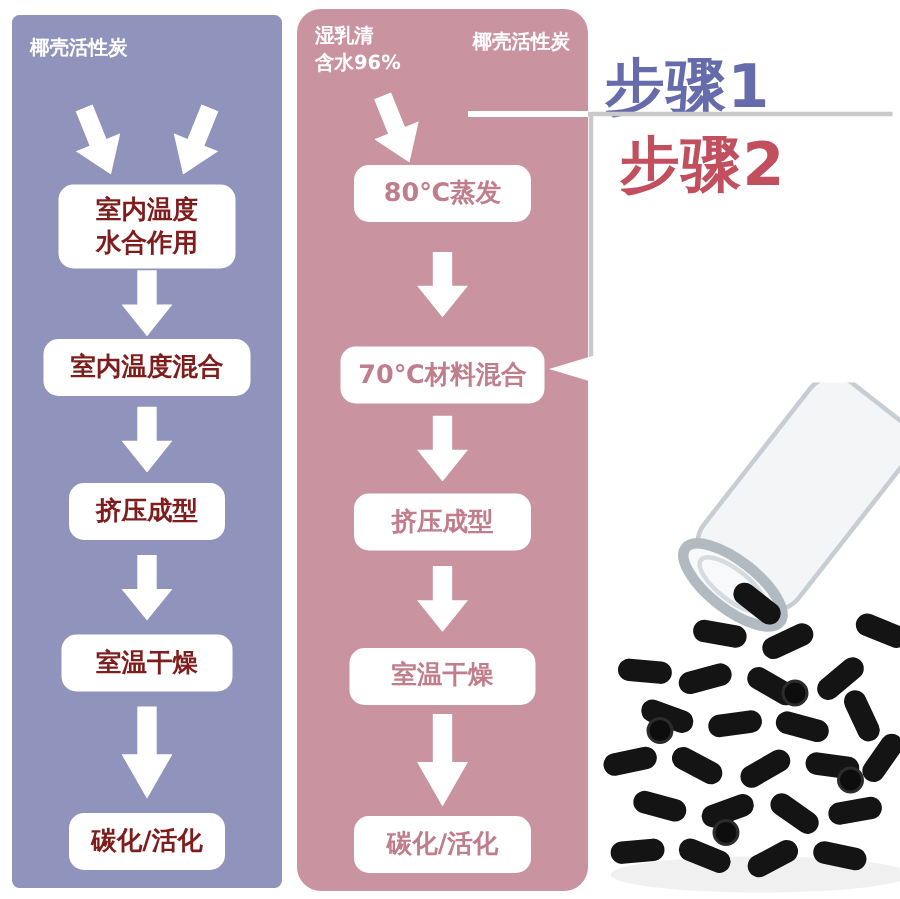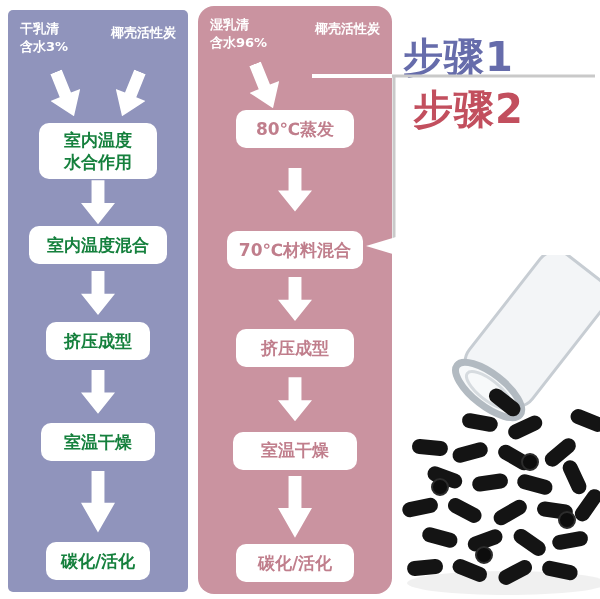--- a/index.html
+++ b/index.html
@@ -16,21 +16,21 @@
   .inputs-row { width:100%; height:48px; display:flex; justify-content:space-between; padding:2px 4px 0; }
   .input-label { color:#ffffff; font-weight:bold; font-size:13px; line-height:1.35;
                  white-space:pre-line; text-align:left; }
   .input-label.second { margin-top:4px; }
 
   .pbox { background:#ffffff; border-radius:10px; display:flex; align-items:center; justify-content:center;
           font-weight:bold; font-size:17px; text-align:center; white-space:pre-line; line-height:1.3;
           min-height:38px; padding:4px 4px; width:70%; }
   .pbox.tall { min-height:56px; }
   .w64{width:64%;} .w66{width:66%;} .w70{width:70%;} .w72{width:72%;} .w76{width:76%;} .w84{width:84%;}
-  .left  .pbox { color:#15803d; }
+  .left  .pbox { color:#7f1d1d; }
   .right .pbox { color:#c07e8c; }
 
   .arrow-slot { width:100%; display:flex; align-items:center; justify-content:center; position:relative; }
   .arr { display:block; width:34px; height:44px; background:#ffffff;
          clip-path:polygon(31% 0,69% 0,69% 52%,100% 52%,50% 100%,0 52%,31% 52%); }
   .arr.long { height:62px; }
   .tilt-r { transform:rotate(-22deg); }
   .tilt-l { transform:rotate(22deg); }
   .converge { justify-content:space-evenly; }
   .converge.single { justify-content:flex-start; padding-left:42px; }
@@ -48,22 +48,20 @@
   .overlay { position:absolute; left:0; top:0; pointer-events:none; }
   .photo { position:absolute; left:392px; top:255px; }
 </style>
 </head>
 <body>
 
 <div class="page">
 
   <div class="panel left">
     <div class="inputs-row">
-      <div class="input-label">干乳清
-含水3%</div>
       <div class="input-label second">椰壳活性炭</div>
     </div>
     <div class="arrow-slot converge" style="height:56px">
       <span class="arr tilt-r"></span>
       <span class="arr tilt-l"></span>
     </div>
     <div class="pbox tall w72">室内温度
 水合作用</div>
     <div class="arrow-slot" style="height:46px">
       <span class="arr"></span>

